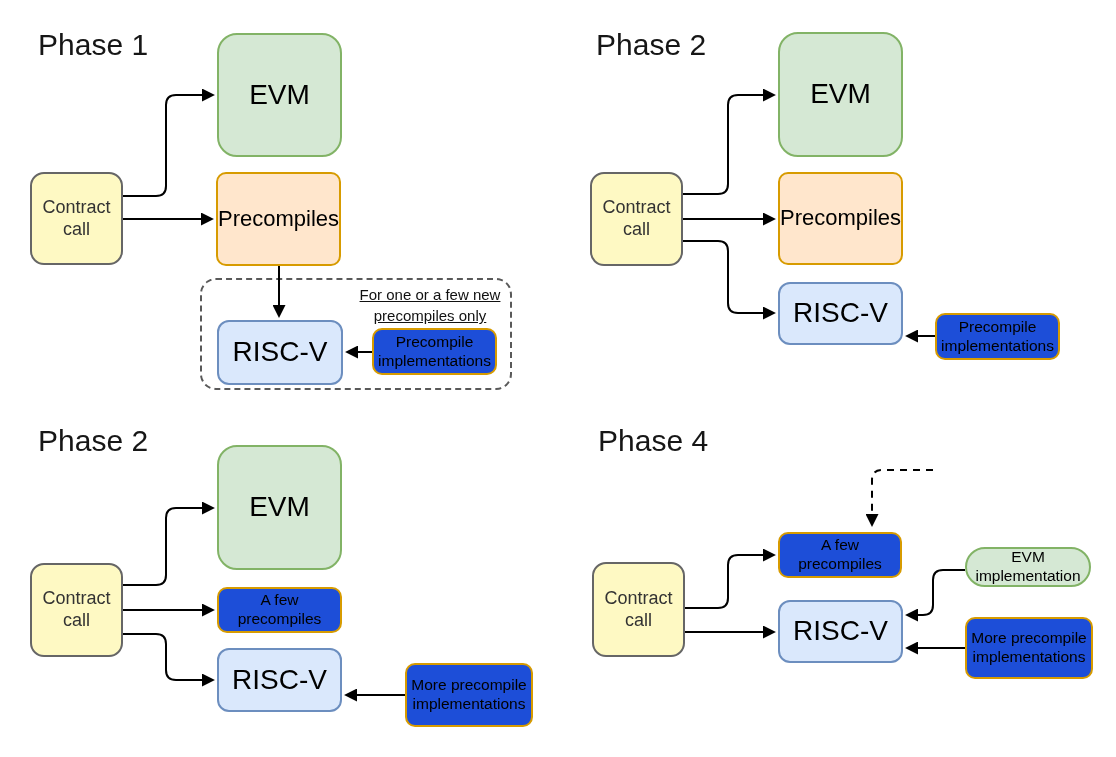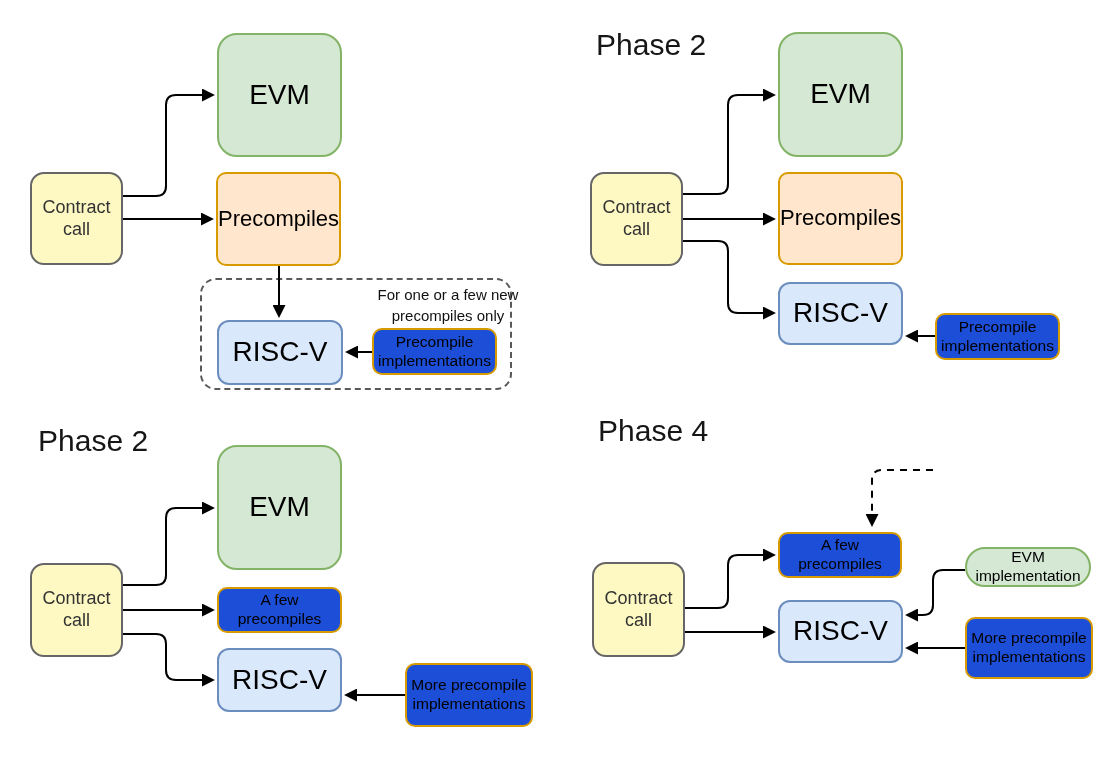--- a/index.html
+++ b/index.html
@@ -54,52 +54,53 @@
   }
 
   
   .p1-title{left:38px;top:28px;}
   .p1-contract{left:30px;top:172px;width:93px;height:93px;}
   .p1-evm{left:217px;top:33px;width:125px;height:124px;}
   .p1-precompiles{left:216px;top:172px;width:125px;height:94px;}
   .p1-scope{left:200px;top:278px;width:312px;height:112px;}
   .p1-riscv{left:217px;top:320px;width:126px;height:65px;}
   .p1-impl{left:372px;top:328px;width:125px;height:47px;}
-  .p1-note{left:368px;top:284px;width:160px;}
+  .p1-note{left:350px;top:284px;width:160px;text-decoration:underline;}
 
   
   .p2-title{left:596px;top:28px;}
   .p2-contract{left:590px;top:172px;width:93px;height:94px;}
   .p2-evm{left:778px;top:32px;width:125px;height:125px;}
   .p2-precompiles{left:778px;top:172px;width:125px;height:93px;}
   .p2-riscv{left:778px;top:282px;width:125px;height:63px;}
   .p2-impl{left:935px;top:313px;width:125px;height:47px;}
 
   
   .p3-title{left:38px;top:424px;}
   .p3-contract{left:30px;top:563px;width:93px;height:94px;}
   .p3-evm{left:217px;top:445px;width:125px;height:125px;}
   .p3-few{left:217px;top:587px;width:125px;height:46px;}
   .p3-riscv{left:217px;top:648px;width:125px;height:64px;}
   .p3-impl{left:405px;top:663px;width:128px;height:64px;}
 
   
-  .p4-title{left:598px;top:414px;}
+  .p4-title{left:598px;top:424px;}
   .p4-contract{left:592px;top:562px;width:93px;height:95px;}
   .p4-few{left:778px;top:532px;width:124px;height:46px;}
   .p4-riscv{left:778px;top:600px;width:125px;height:63px;}
   .p4-evmimpl{left:965px;top:547px;width:126px;height:40px;}
   .p4-impl{left:965px;top:617px;width:128px;height:62px;}
   .p4-note{left:930px;top:424px;width:162px;}
 </style>
 </head>
 <body>
 
 <div class="canvas">
 
+  <div class="phase-title p1-title">Phase 1</div>
   <div class="box gray f-md p1-contract">Contract call</div>
   <div class="box green f-xl p1-evm">EVM</div>
   <div class="box orange f-lg p1-precompiles">Precompiles</div>
   <div class="dashed-scope p1-scope"></div>
   <div class="note p1-note">For one or a few new precompiles only</div>
   <div class="box blue f-xl p1-riscv">RISC-V</div>
   <div class="box orange-sm f-sm p1-impl">Precompile implementations</div>
 
   <div class="phase-title p2-title">Phase 2</div>
   <div class="box gray f-md p2-contract">Contract call</div>

